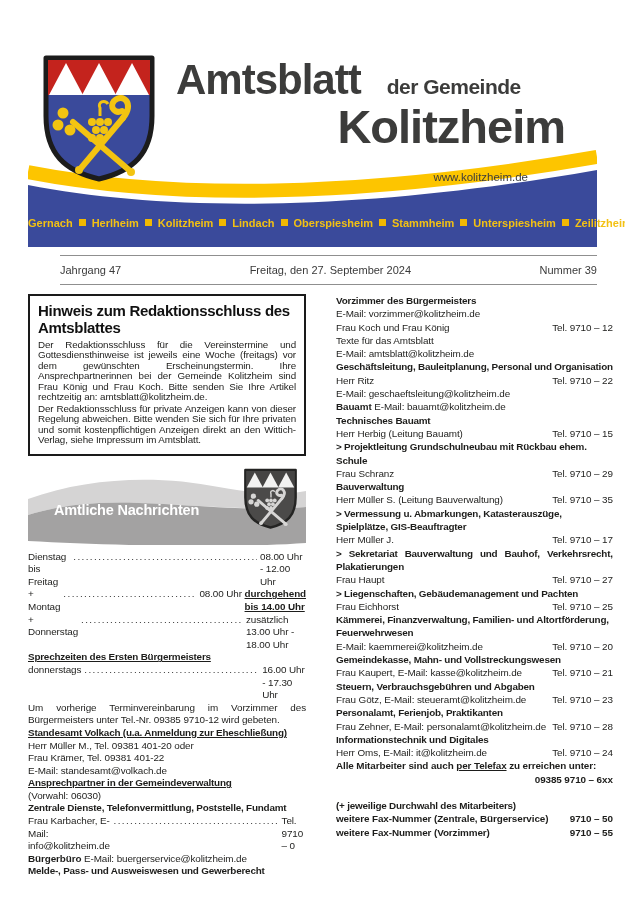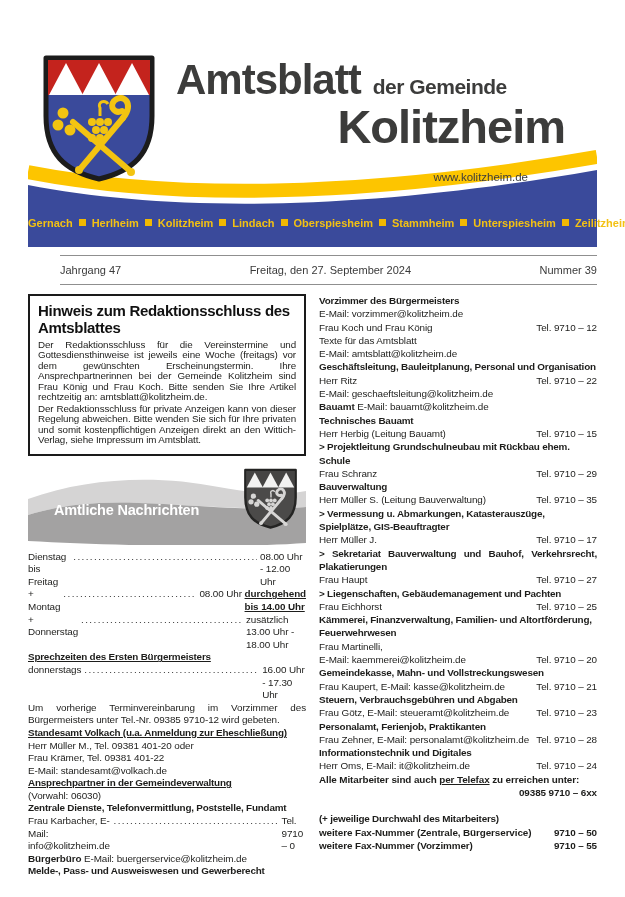--- a/index.html
+++ b/index.html
@@ -4,35 +4,35 @@
 <style>
   html,body{margin:0;padding:0;background:#e8e8e8;}
   .page{position:relative;width:625px;height:897px;background:#ffffff;overflow:hidden;
         font-family:"Liberation Sans","DejaVu Sans",sans-serif;color:#1d1d1b;}
 
   
   .crest-main{position:absolute;left:38px;top:52px;width:122px;height:132px;z-index:3;}
   .crest-main svg,.crest-gray svg{width:100%;height:100%;display:block;}
   .mast-line1{position:absolute;left:176px;top:56px;z-index:2;color:#3c3c3b;
               font-size:42px;font-weight:600;letter-spacing:-1px;white-space:nowrap;}
-  .mast-line1 .sub{font-size:21px;font-weight:600;letter-spacing:-0.5px;margin-left:12px;}
+  .mast-line1 .sub{font-size:21px;font-weight:600;letter-spacing:-0.5px;margin-left:26px;}
   .mast-town{position:absolute;left:0;right:60px;top:99px;z-index:2;text-align:right;
              color:#3c3c3b;font-size:47px;font-weight:bold;letter-spacing:-1px;}
   .mast-web{position:absolute;right:97px;top:171px;z-index:2;color:#3c3c3b;font-size:11.5px;}
   .wave{position:absolute;left:28px;top:150px;width:569px;height:97px;z-index:1;}
   .nav{position:absolute;left:28px;top:215px;width:569px;z-index:2;text-align:center;
        color:#f3c113;font-size:11px;font-weight:600;line-height:16px;white-space:nowrap;}
   .nav .sq{display:inline-block;width:7px;height:7px;background:#f0b802;margin:0 6px;vertical-align:1px;}
 
   
   .content{position:absolute;left:28px;top:255px;width:569px;}
   .issue{display:flex;justify-content:space-between;align-items:center;height:28px;
          border-top:1px solid #8f8f8f;border-bottom:1px solid #8f8f8f;
          font-size:11px;color:#3a3a3a;margin-left:32px;}
-  .cols{display:flex;gap:13px;margin-top:9px;}
+  .cols{display:flex;gap:30px;margin-top:9px;}
   .col{width:278px;font-size:9.9px;letter-spacing:-0.1px;}
 
   
   .notice-box{border:2px solid #1a1a1a;padding:5px 8px 7px 8px;margin-bottom:9px;}
   .nb-title{font-size:15px;font-weight:bold;letter-spacing:-0.3px;line-height:1.12;color:#111;margin:2px 0 3px;}
   .nb-p{margin:1px 0;font-size:9.8px;line-height:10.5px;text-align:justify;}
 
   
   .banner{position:relative;height:80px;margin-bottom:6px;}
   .banner svg.bannerbg{position:absolute;inset:0;width:100%;height:100%;}
@@ -251,21 +251,20 @@
           <div class="ln row sp">
             <span class="l">Frau Haupt</span>
             <span class="r">Tel. 9710 – 27</span>
           </div>
           <div class="ln hb">&gt; Liegenschaften, Gebäudemanagement und Pachten</div>
           <div class="ln row sp">
             <span class="l">Frau Eichhorst</span>
             <span class="r">Tel. 9710 – 25</span>
           </div>
           <div class="ln hb">Kämmerei, Finanzverwaltung, Familien- und Altortförderung, Feuerwehrwesen</div>
-          <div class="ln">Frau Martinelli,</div>
           <div class="ln row sp">
             <span class="l">E-Mail: kaemmerei@kolitzheim.de</span>
             <span class="r">Tel. 9710 – 20</span>
           </div>
           <div class="ln hb">Gemeindekasse, Mahn- und Vollstreckungswesen</div>
           <div class="ln row sp">
             <span class="l">Frau Kaupert, E-Mail: kasse@kolitzheim.de</span>
             <span class="r">Tel. 9710 – 21</span>
           </div>
           <div class="ln hb">Steuern, Verbrauchsgebühren und Abgaben</div>

